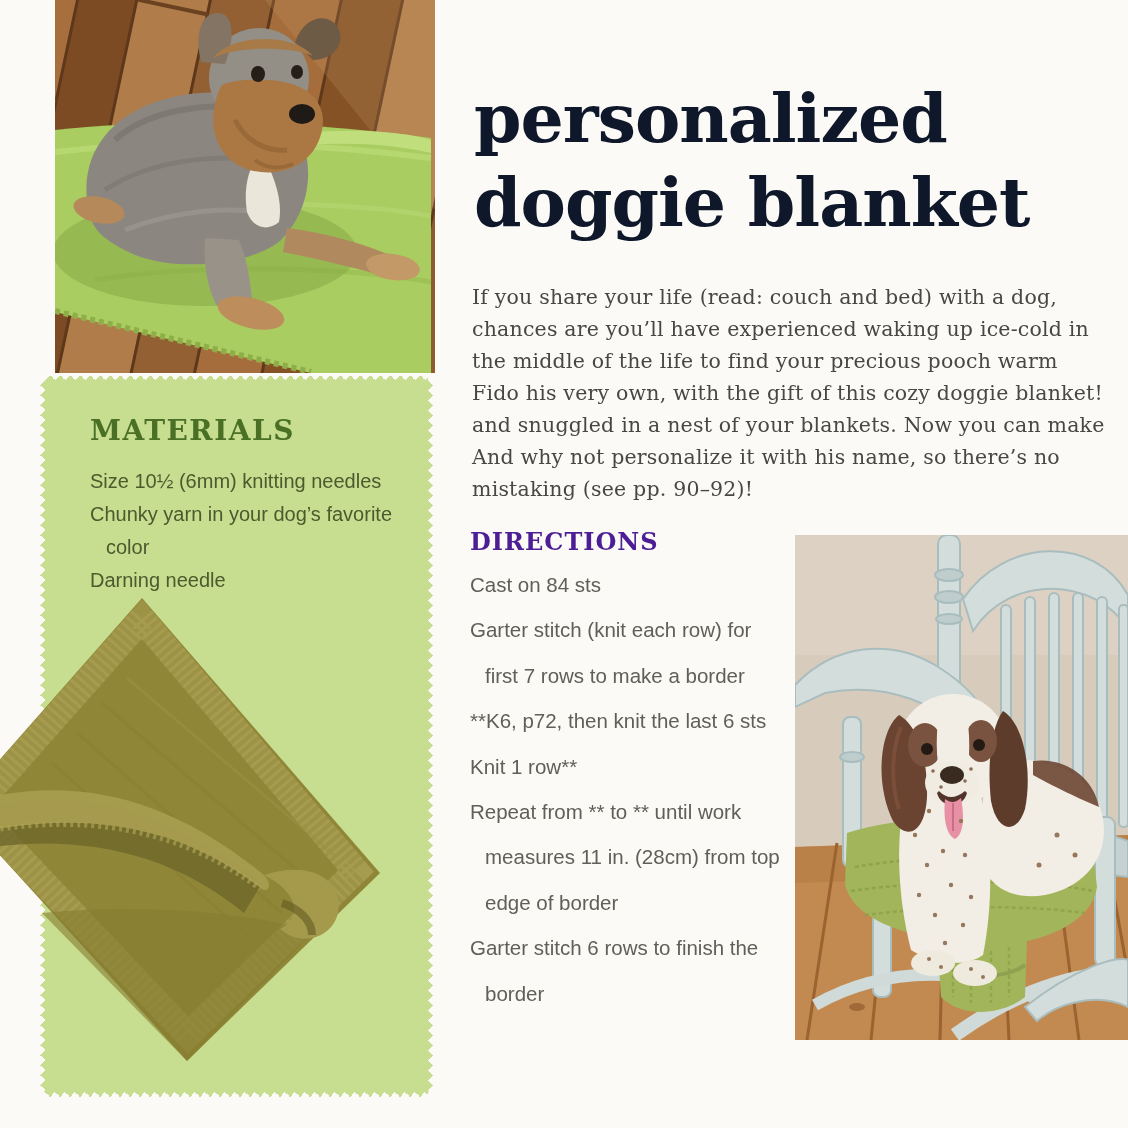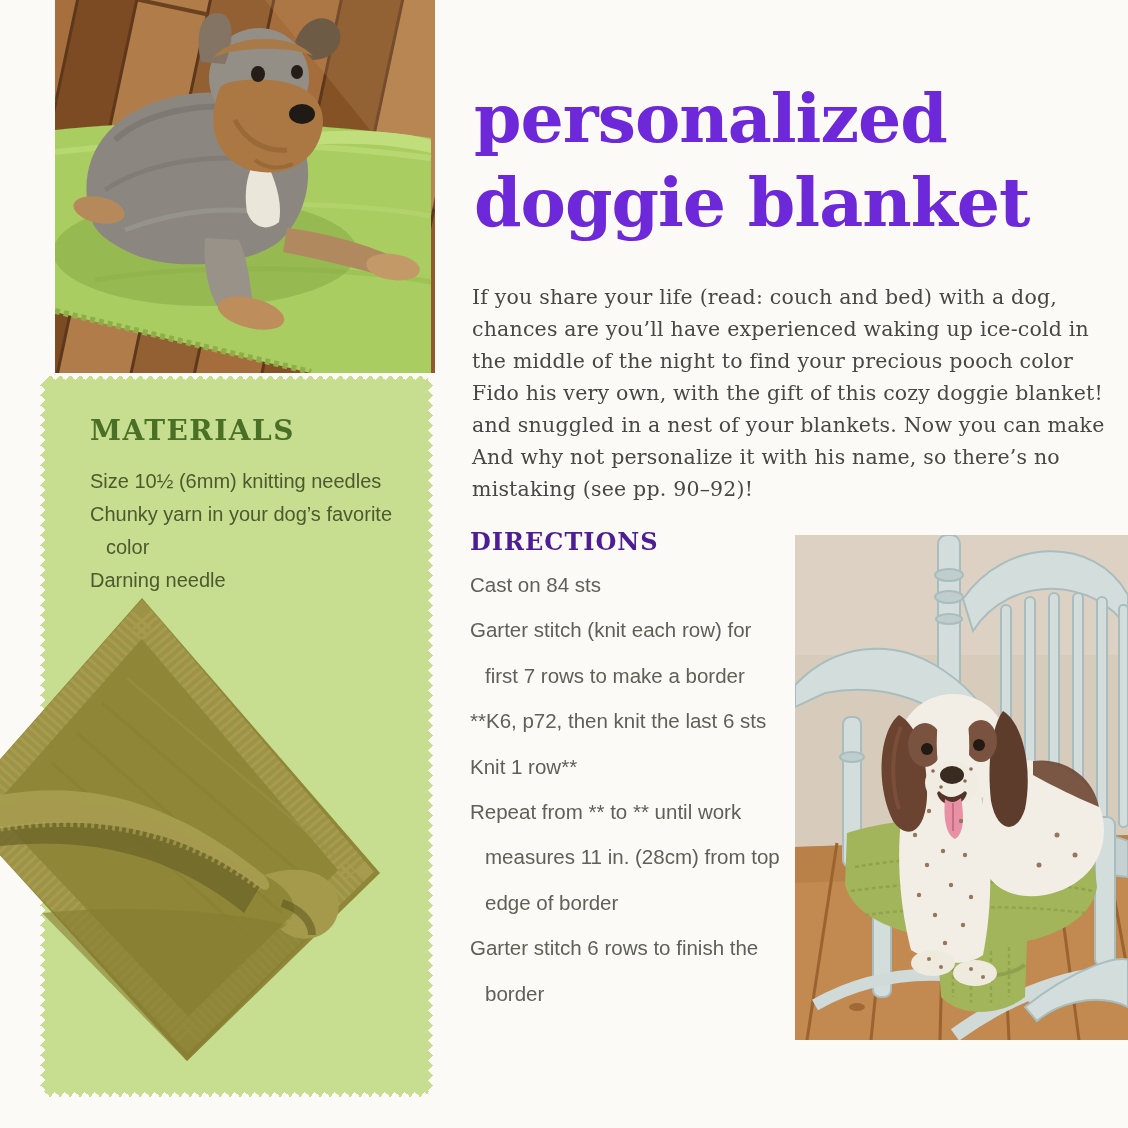--- a/index.html
+++ b/index.html
@@ -51,21 +51,21 @@
   .materials-list{list-style:none;margin:0;padding:0;
     font-family:"Liberation Sans", sans-serif;
     font-size:20px;line-height:33px;color:#4d5a2d;}
   .materials-list li{white-space:nowrap;}
   .materials-list li.indent{padding-left:16px;}
 
   
   .page-title{
     position:absolute;left:474px;top:76px;z-index:2;
     font-size:68px;line-height:84px;font-weight:bold;
-    color:#6d28d9;letter-spacing:-1px;
+    color:#0f172a;letter-spacing:-1px;
   }
   .page-title div{white-space:nowrap;}
   .intro-paragraph{
     position:absolute;left:472px;top:260px;z-index:2;
     font-size:20.5px;line-height:32px;color:#474745;
   }
   .intro-paragraph span{display:block;white-space:nowrap;letter-spacing:0.2px;}
 
   .directions-section{position:absolute;left:470px;top:527px;width:380px;z-index:2;}
   .directions-heading{
@@ -183,21 +183,21 @@
   </figure>
 
   <header class="page-title">
     <div>personalized</div>
     <div>doggie blanket</div>
   </header>
 
   <p class="intro-paragraph">
     <span>If you share your life (read: couch and bed) with a dog,</span>
     <span>chances are you’ll have experienced waking up ice-cold in</span>
-    <span>the middle of the night to find your precious pooch color</span>
+    <span>the middle of the life to find your precious pooch warm</span>
     <span>Fido his very own, with the gift of this cozy doggie blanket!</span>
     <span>and snuggled in a nest of your blankets. Now you can make</span>
     <span>And why not personalize it with his name, so there’s no</span>
     <span>mistaking (see pp. 90–92)!</span>
   </p>
 
   <section class="directions-section">
     <h3 class="directions-heading">DIRECTIONS</h3>
     <div class="directions-lines">
       <div>Cast on 84 sts</div>

